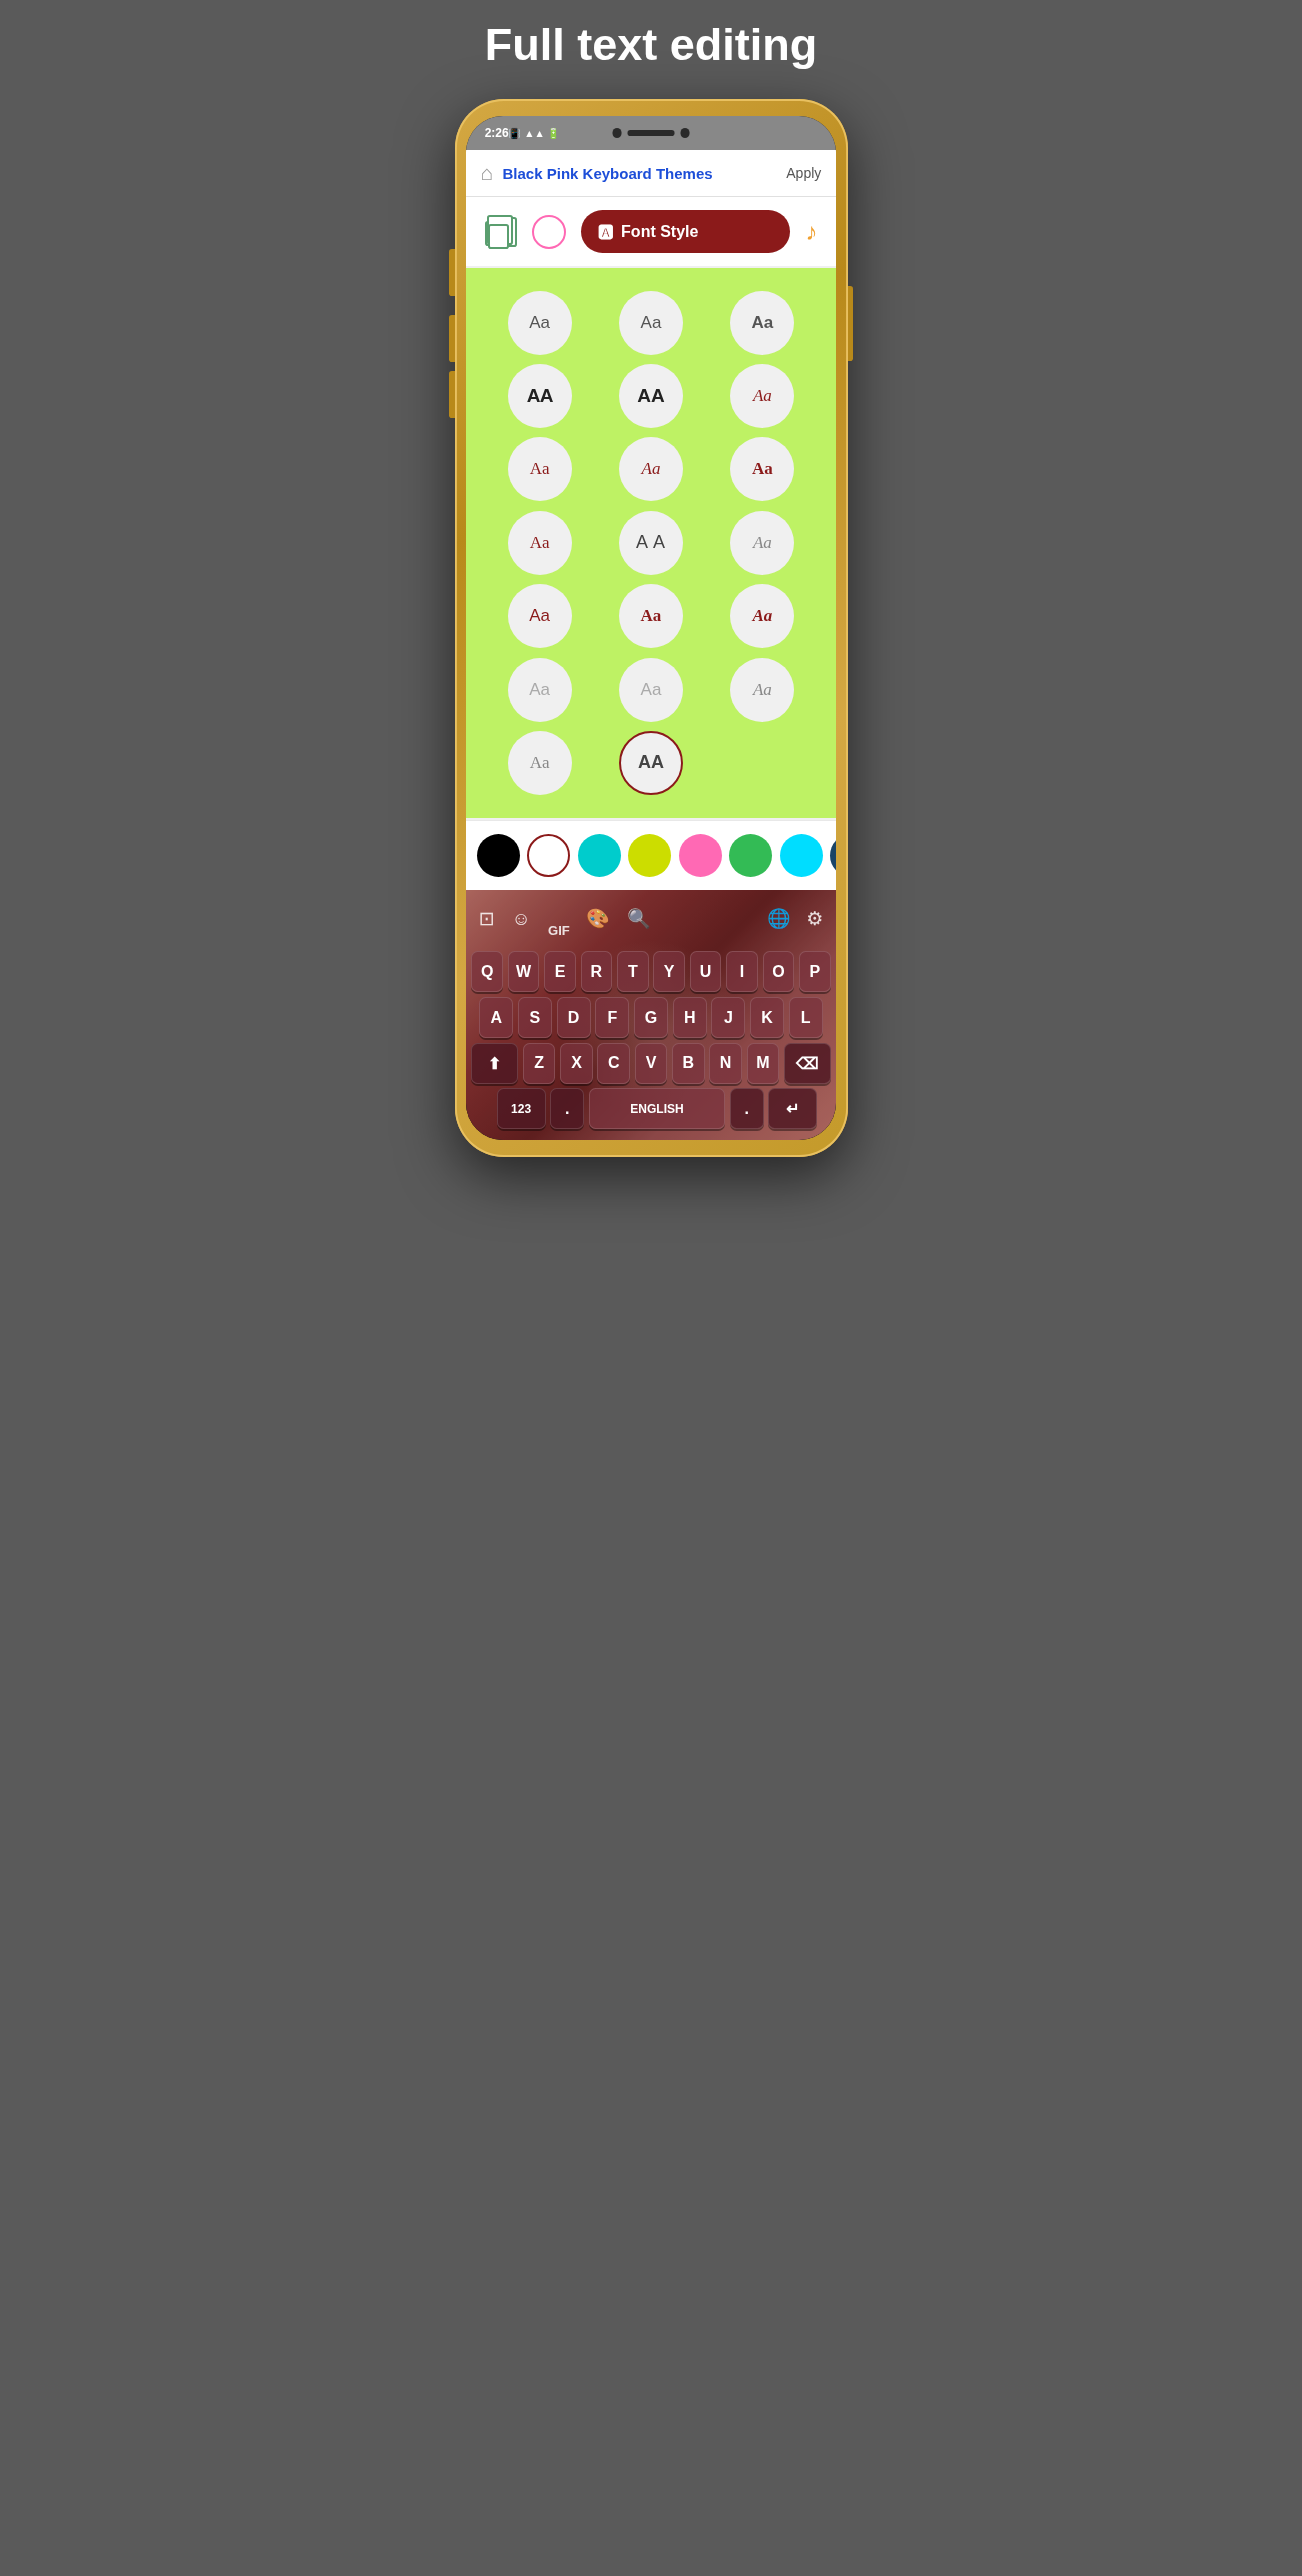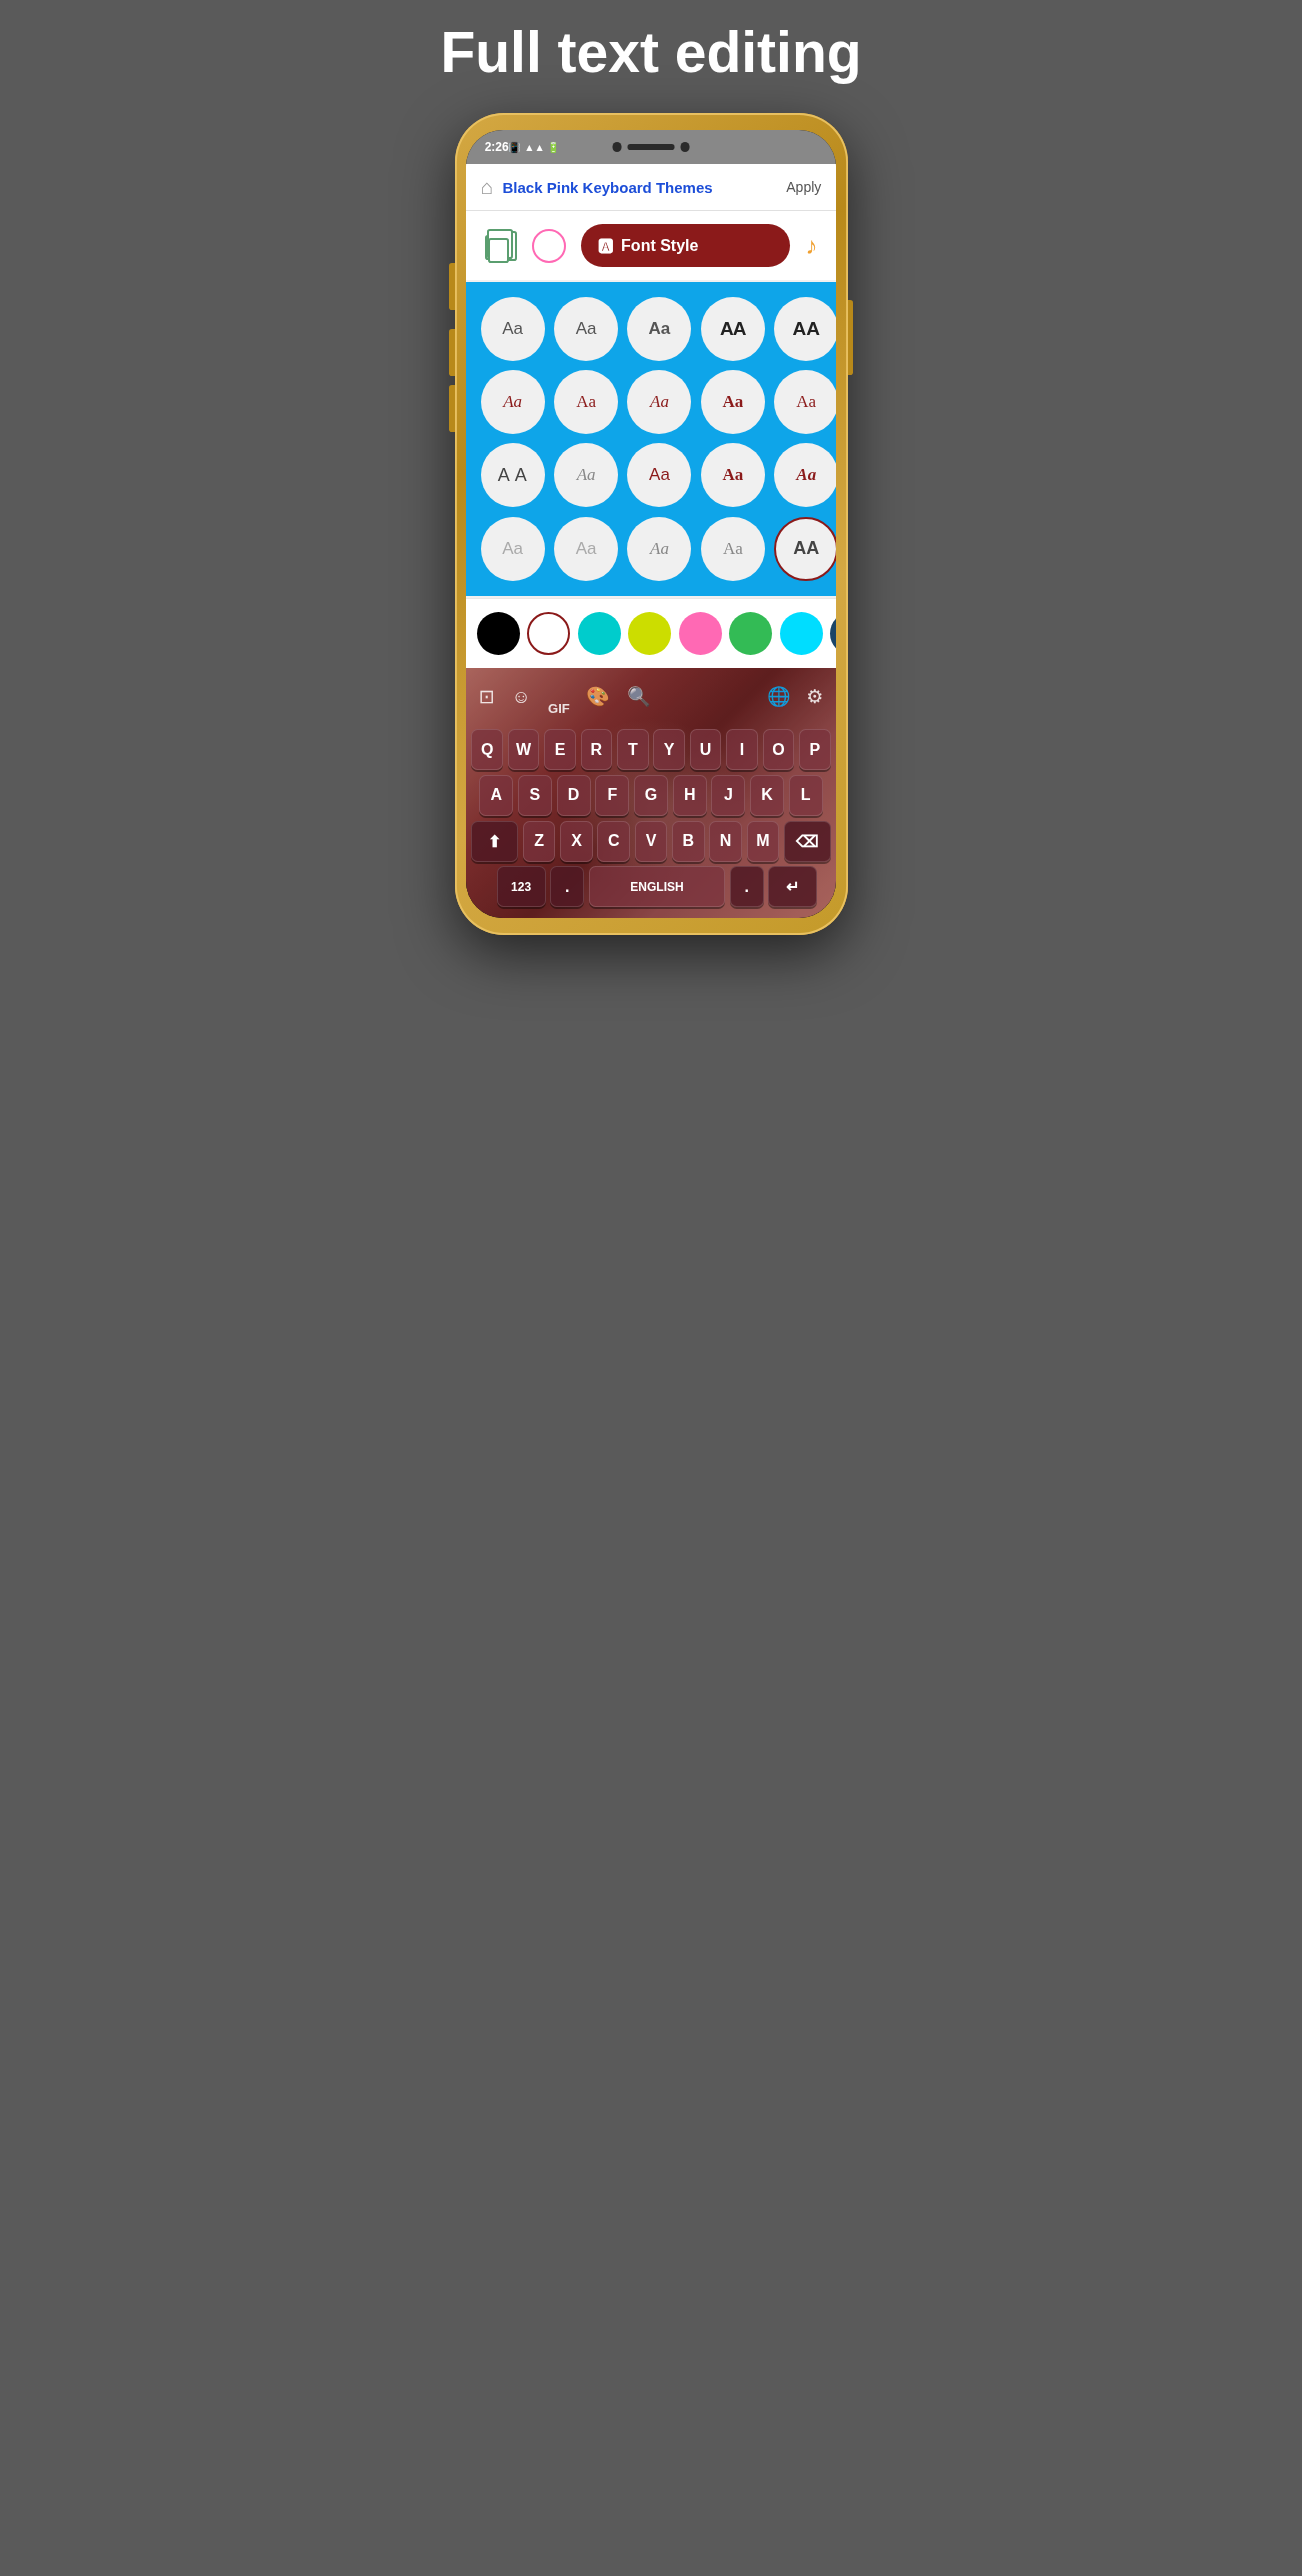--- a/index.html
+++ b/index.html
@@ -9,21 +9,21 @@
       flex-direction: column;
       align-items: center;
       justify-content: flex-start;
       min-height: 100vh;
       font-family: Arial, sans-serif;
       padding: 19px 0;
     }
 
     .page-title {
       color: white;
-      font-size: 57px;
+      font-size: 45px;
       font-weight: bold;
       text-align: center;
       margin-bottom: 28px;
     }
 
     
     .phone-shell {
       width: 393px;
       background: linear-gradient(145deg, #d4a843, #b8891a, #d4a843, #c49a2a);
       border-radius: 49px;
@@ -213,24 +213,24 @@
       font-size: 17px;
     }
 
     .tab-music-icon {
       font-size: 24px;
       color: #f0a030;
     }
 
     
     .font-grid {
-      background: #0ea5e9;
-      padding: 15px;
+      background: #bef264;
+      padding: 23px;
       display: grid;
-      grid-template-columns: repeat(5, 1fr);
+      grid-template-columns: repeat(3, 1fr);
       gap: 9.4px;
       margin: 1.9px 0;
     }
 
     .font-circle {
       width: 64px;
       height: 64px;
       border-radius: 50%;
       background: #f0f0f0;
       display: flex;

